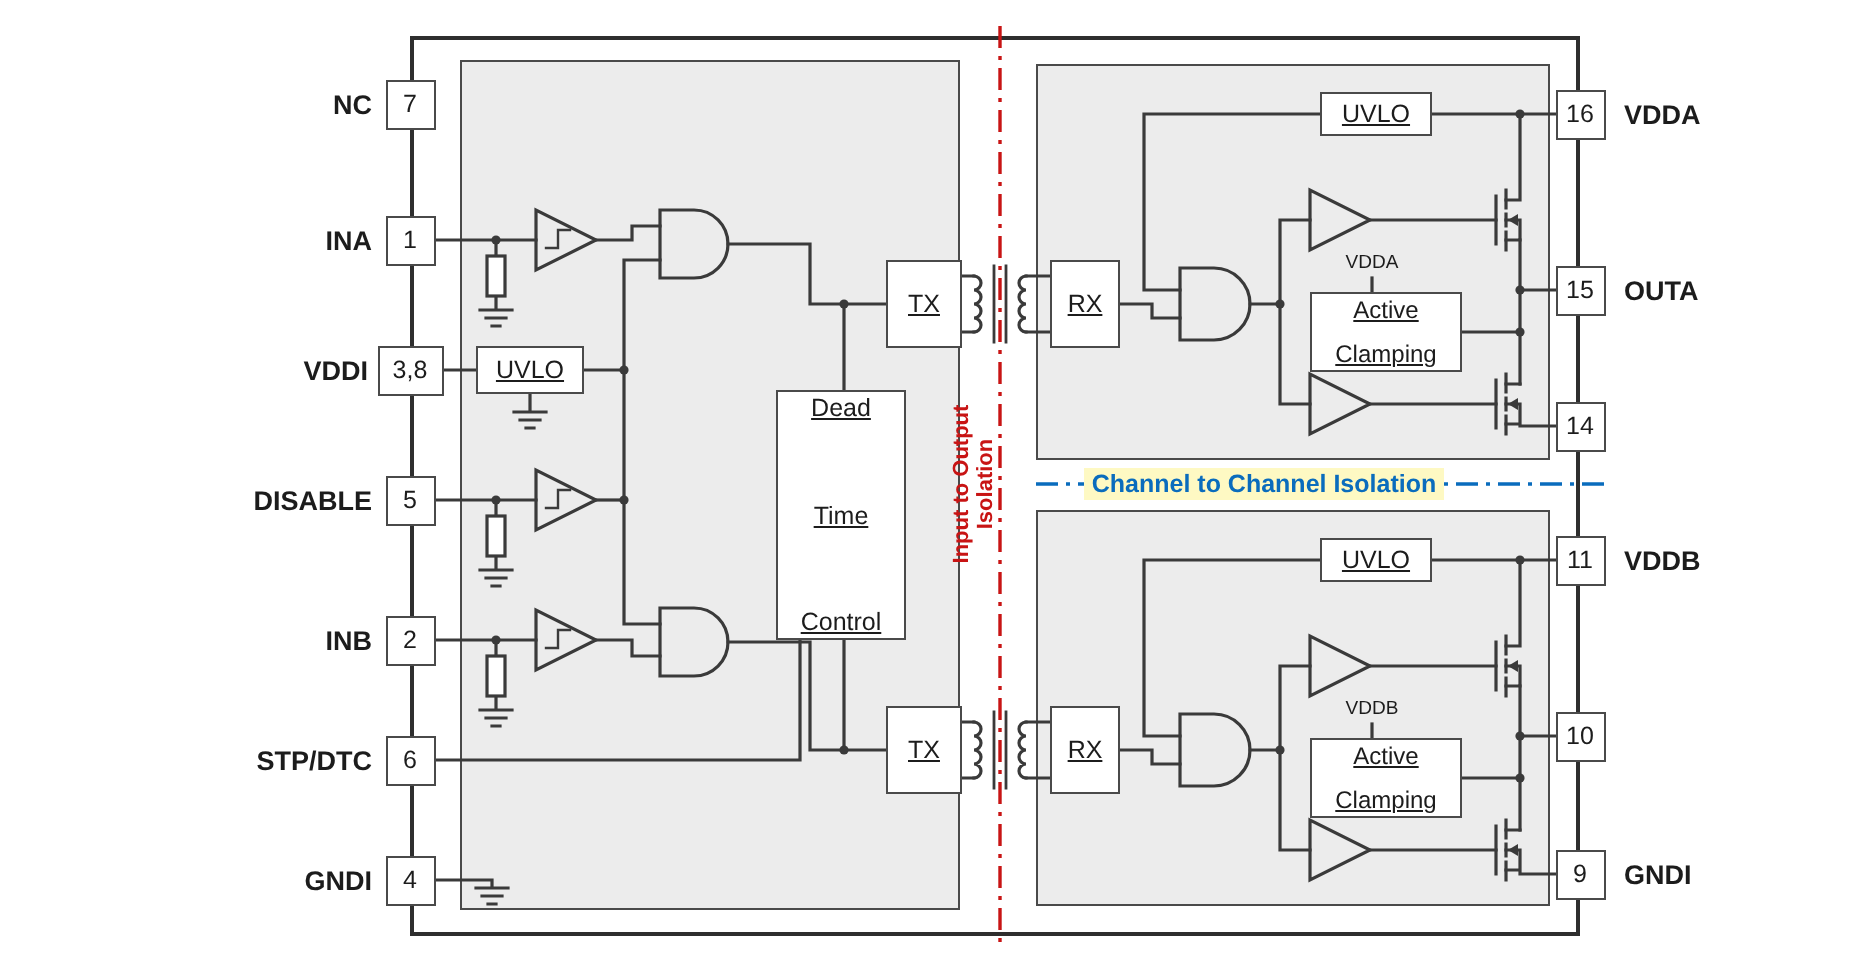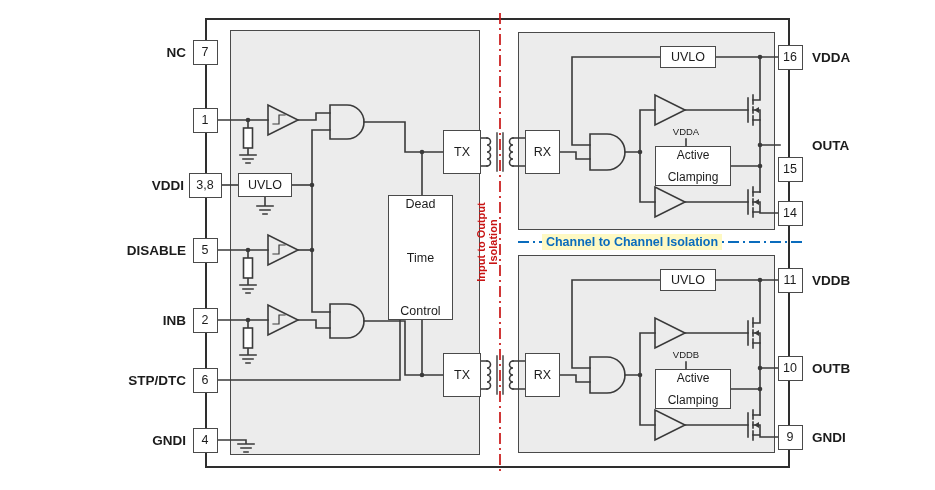--- a/index.html
+++ b/index.html
@@ -8,21 +8,21 @@
   .stage{position:relative;width:935px;height:490px;background:#fff;}
   .abs{position:absolute;box-sizing:border-box;}
   .outer{border:2px solid #2e2e2e;z-index:0;}
   .panel{background:var(--panel);border:1.6px solid #4a4a4a;z-index:1;}
   svg.schem{position:absolute;left:0;top:0;z-index:2;}
   .wires{stroke:var(--wire);}
   .dots{fill:var(--wire);}
   .iso-red{stroke:var(--red);}
   .iso-blue{stroke:var(--blue);}
   .wbox{background:#fff;border:1.6px solid #4a4a4a;display:flex;align-items:center;justify-content:center;
-        font-size:12.5px;z-index:3;text-align:center;}
+        font-size:12.5px;z-index:3;text-align:center;text-decoration:underline;}
   .wbox.col{flex-direction:column;line-height:16px;justify-content:space-between;}
   .clamp{font-size:12px;line-height:15px;}
   .pinbox{background:#fff;border:1.6px solid #4a4a4a;display:flex;align-items:center;justify-content:center;
           font-size:12.5px;z-index:4;}
   .pinlabel{height:18px;display:flex;align-items:center;font-size:13.5px;font-weight:700;z-index:4;}
   .pinlabel.lft{justify-content:flex-end;}
   .pinlabel.rgt{justify-content:flex-start;}
   .taplabel{font-size:9.5px;text-align:center;z-index:3;}
   .iso-label-v{transform:rotate(-90deg);font-size:11px;font-weight:700;line-height:12px;text-align:center;
                color:var(--red);z-index:3;}
@@ -196,37 +196,37 @@
   <div class="abs taplabel" style="left:656px;top:349px;width:60px;">VDDB</div>
 
   <div class="abs iso-label-v" style="left:427px;top:230px;width:120px;height:24px;">
     <div>Input to Output</div>
     <div>Isolation</div>
   </div>
   <div class="abs iso-label-h" style="left:542px;top:234px;width:180px;height:16px;">Channel to Channel Isolation</div>
 
   <div class="abs pinlabel lft" style="left:56px;top:43px;width:130px;">NC</div>
   <div class="abs pinbox" style="left:192.5px;top:39.5px;width:25px;height:25px;">7</div>
+  <div class="abs pinlabel lft" style="left:56px;top:111px;width:130px;">INA</div>
   <div class="abs pinbox" style="left:192.5px;top:107.5px;width:25px;height:25px;">1</div>
   <div class="abs pinlabel lft" style="left:56px;top:176px;width:128px;">VDDI</div>
   <div class="abs pinbox" style="left:188.5px;top:172.5px;width:33px;height:25px;">3,8</div>
   <div class="abs pinlabel lft" style="left:56px;top:241px;width:130px;">DISABLE</div>
   <div class="abs pinbox" style="left:192.5px;top:237.5px;width:25px;height:25px;">5</div>
   <div class="abs pinlabel lft" style="left:56px;top:311px;width:130px;">INB</div>
   <div class="abs pinbox" style="left:192.5px;top:307.5px;width:25px;height:25px;">2</div>
   <div class="abs pinlabel lft" style="left:56px;top:371px;width:130px;">STP/DTC</div>
   <div class="abs pinbox" style="left:192.5px;top:367.5px;width:25px;height:25px;">6</div>
   <div class="abs pinlabel lft" style="left:56px;top:431px;width:130px;">GNDI</div>
   <div class="abs pinbox" style="left:192.5px;top:427.5px;width:25px;height:25px;">4</div>
 
   <div class="abs pinbox" style="left:777.5px;top:44.5px;width:25px;height:25px;">16</div>
   <div class="abs pinlabel rgt" style="left:812px;top:48px;width:120px;">VDDA</div>
-  <div class="abs pinbox" style="left:777.5px;top:132.5px;width:25px;height:25px;margin-top:24px;">15</div>
+  <div class="abs pinbox" style="left:777.5px;top:132.5px;width:25px;height:25px;">15</div>
   <div class="abs pinlabel rgt" style="left:812px;top:136px;width:120px;">OUTA</div>
   <div class="abs pinbox" style="left:777.5px;top:200.5px;width:25px;height:25px;">14</div>
   <div class="abs pinbox" style="left:777.5px;top:267.5px;width:25px;height:25px;">11</div>
   <div class="abs pinlabel rgt" style="left:812px;top:271px;width:120px;">VDDB</div>
   <div class="abs pinbox" style="left:777.5px;top:355.5px;width:25px;height:25px;">10</div>
-  <div class="abs pinlabel rgt" style="left:812px;top:359px;width:120px;">OUTB</div>
   <div class="abs pinbox" style="left:777.5px;top:424.5px;width:25px;height:25px;">9</div>
   <div class="abs pinlabel rgt" style="left:812px;top:428px;width:120px;">GNDI</div>
 
 </div>
 
 </body></html>

